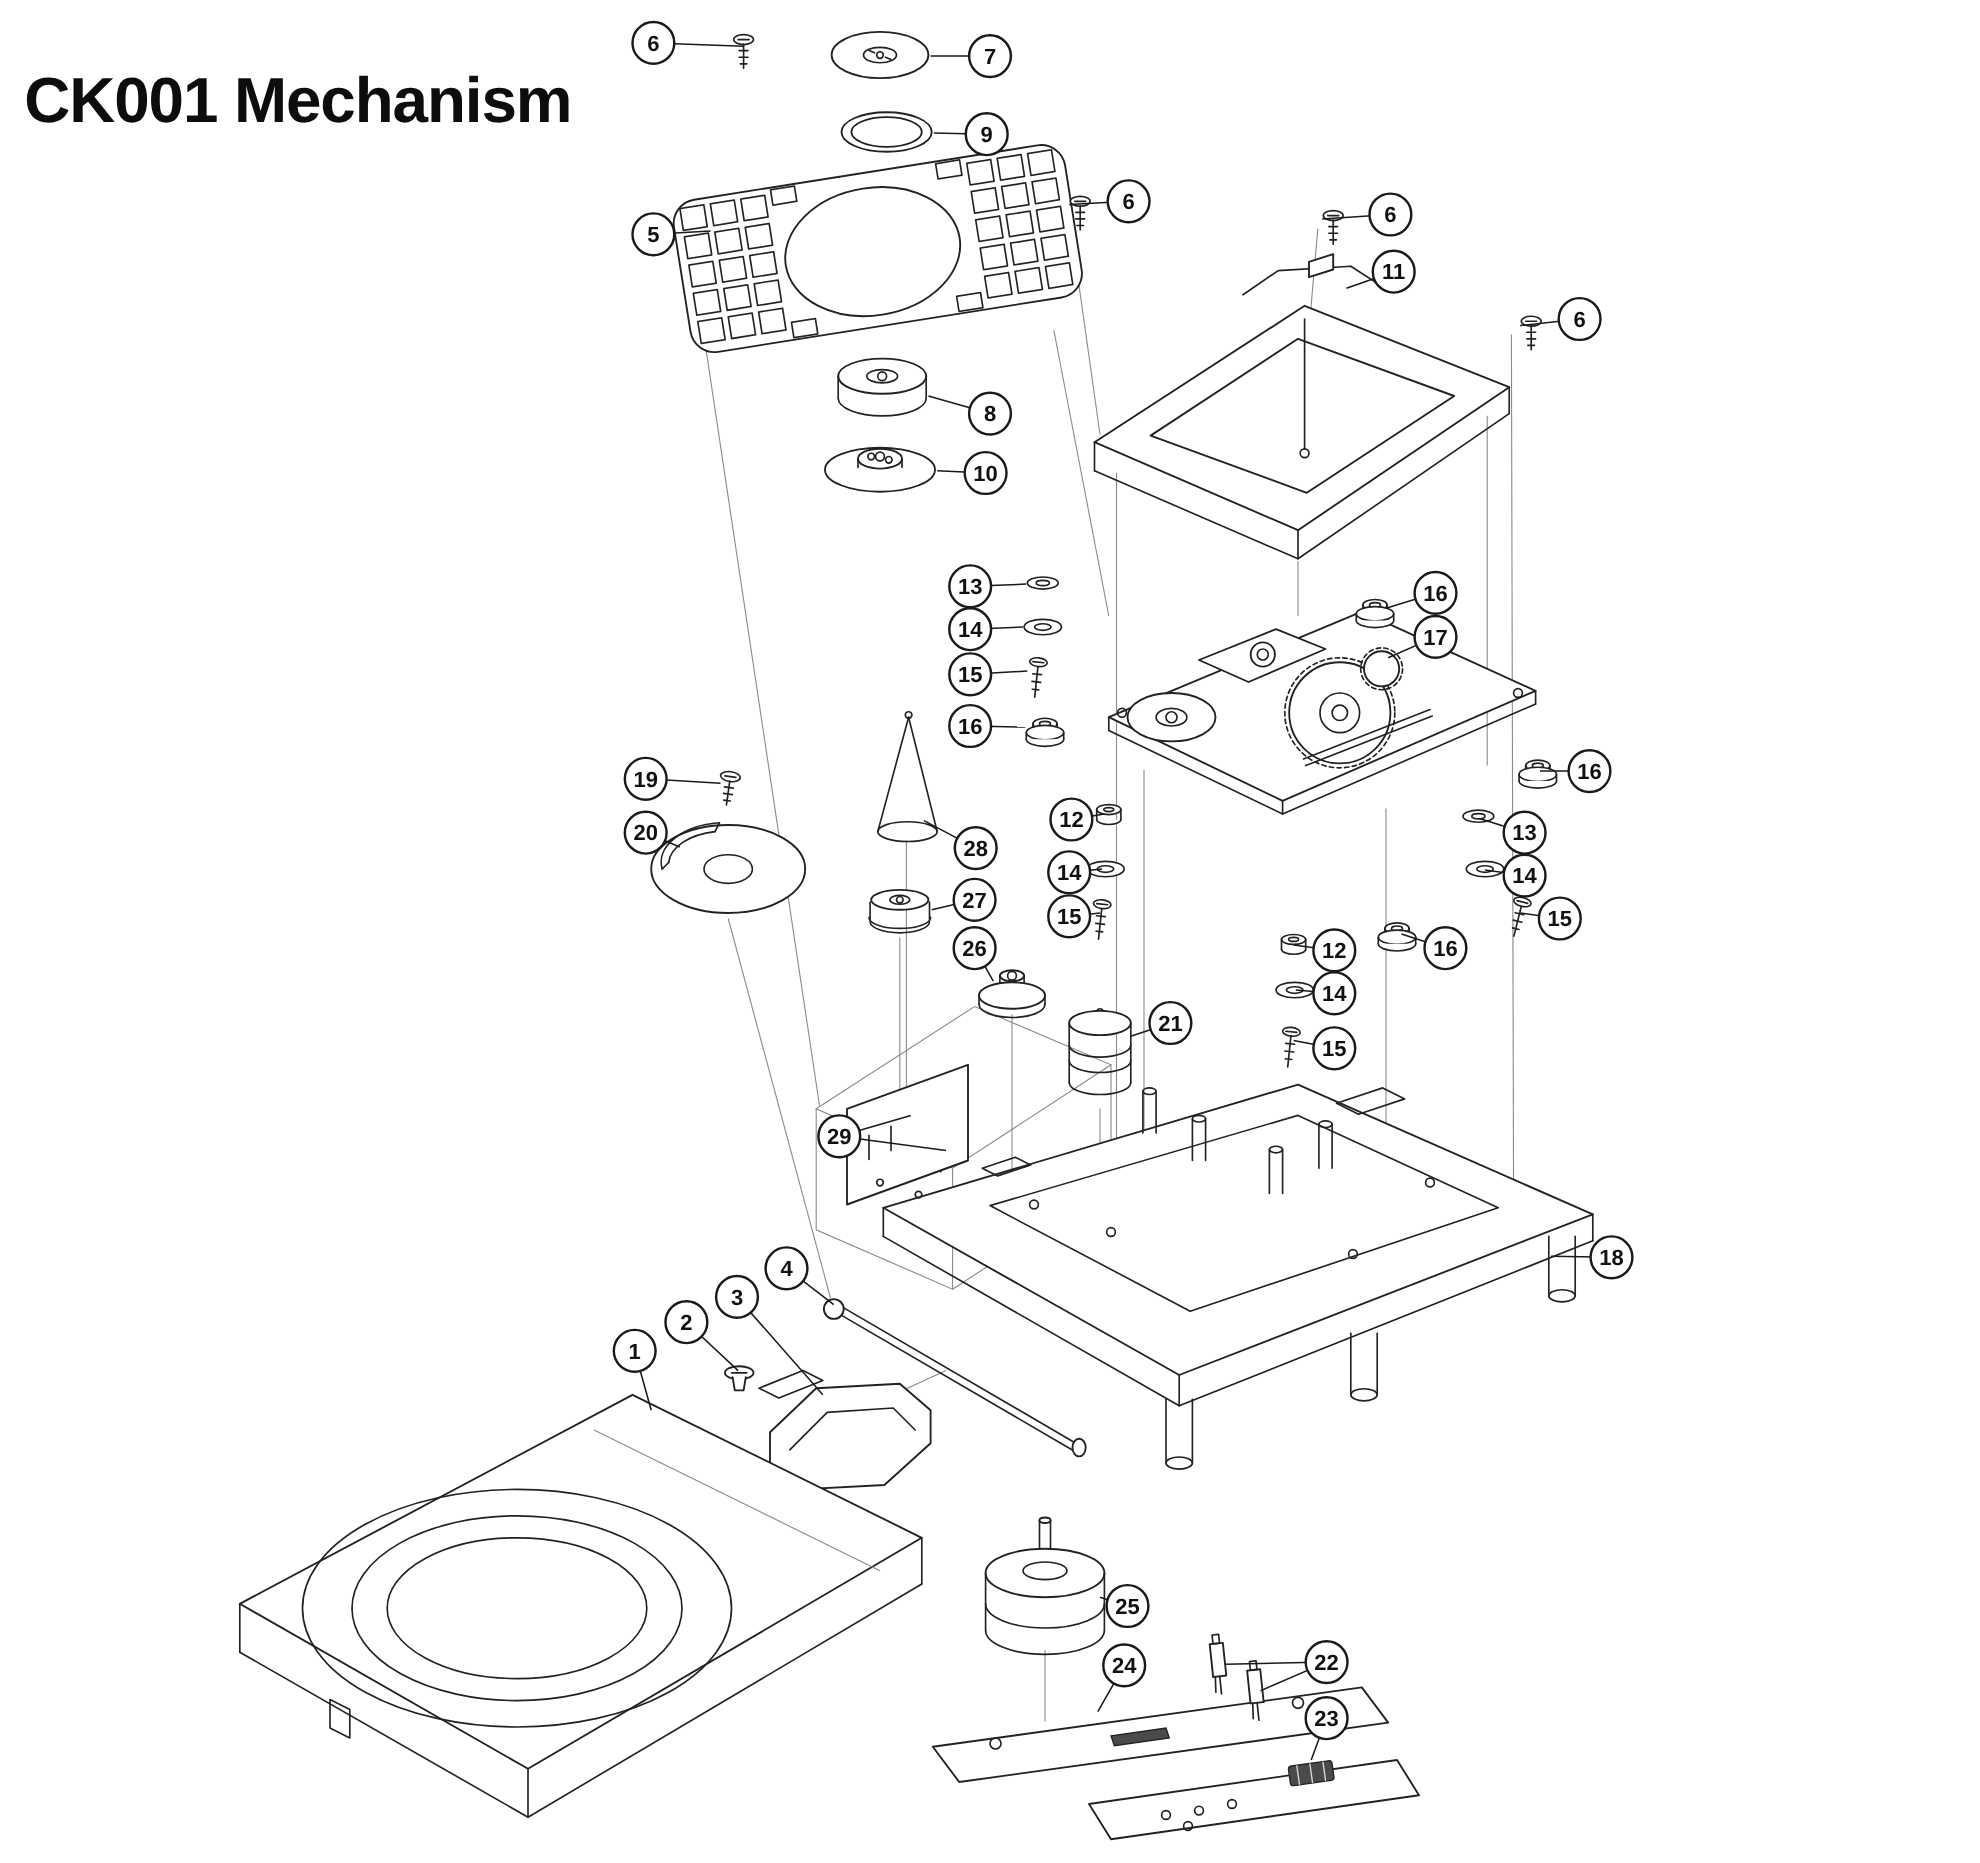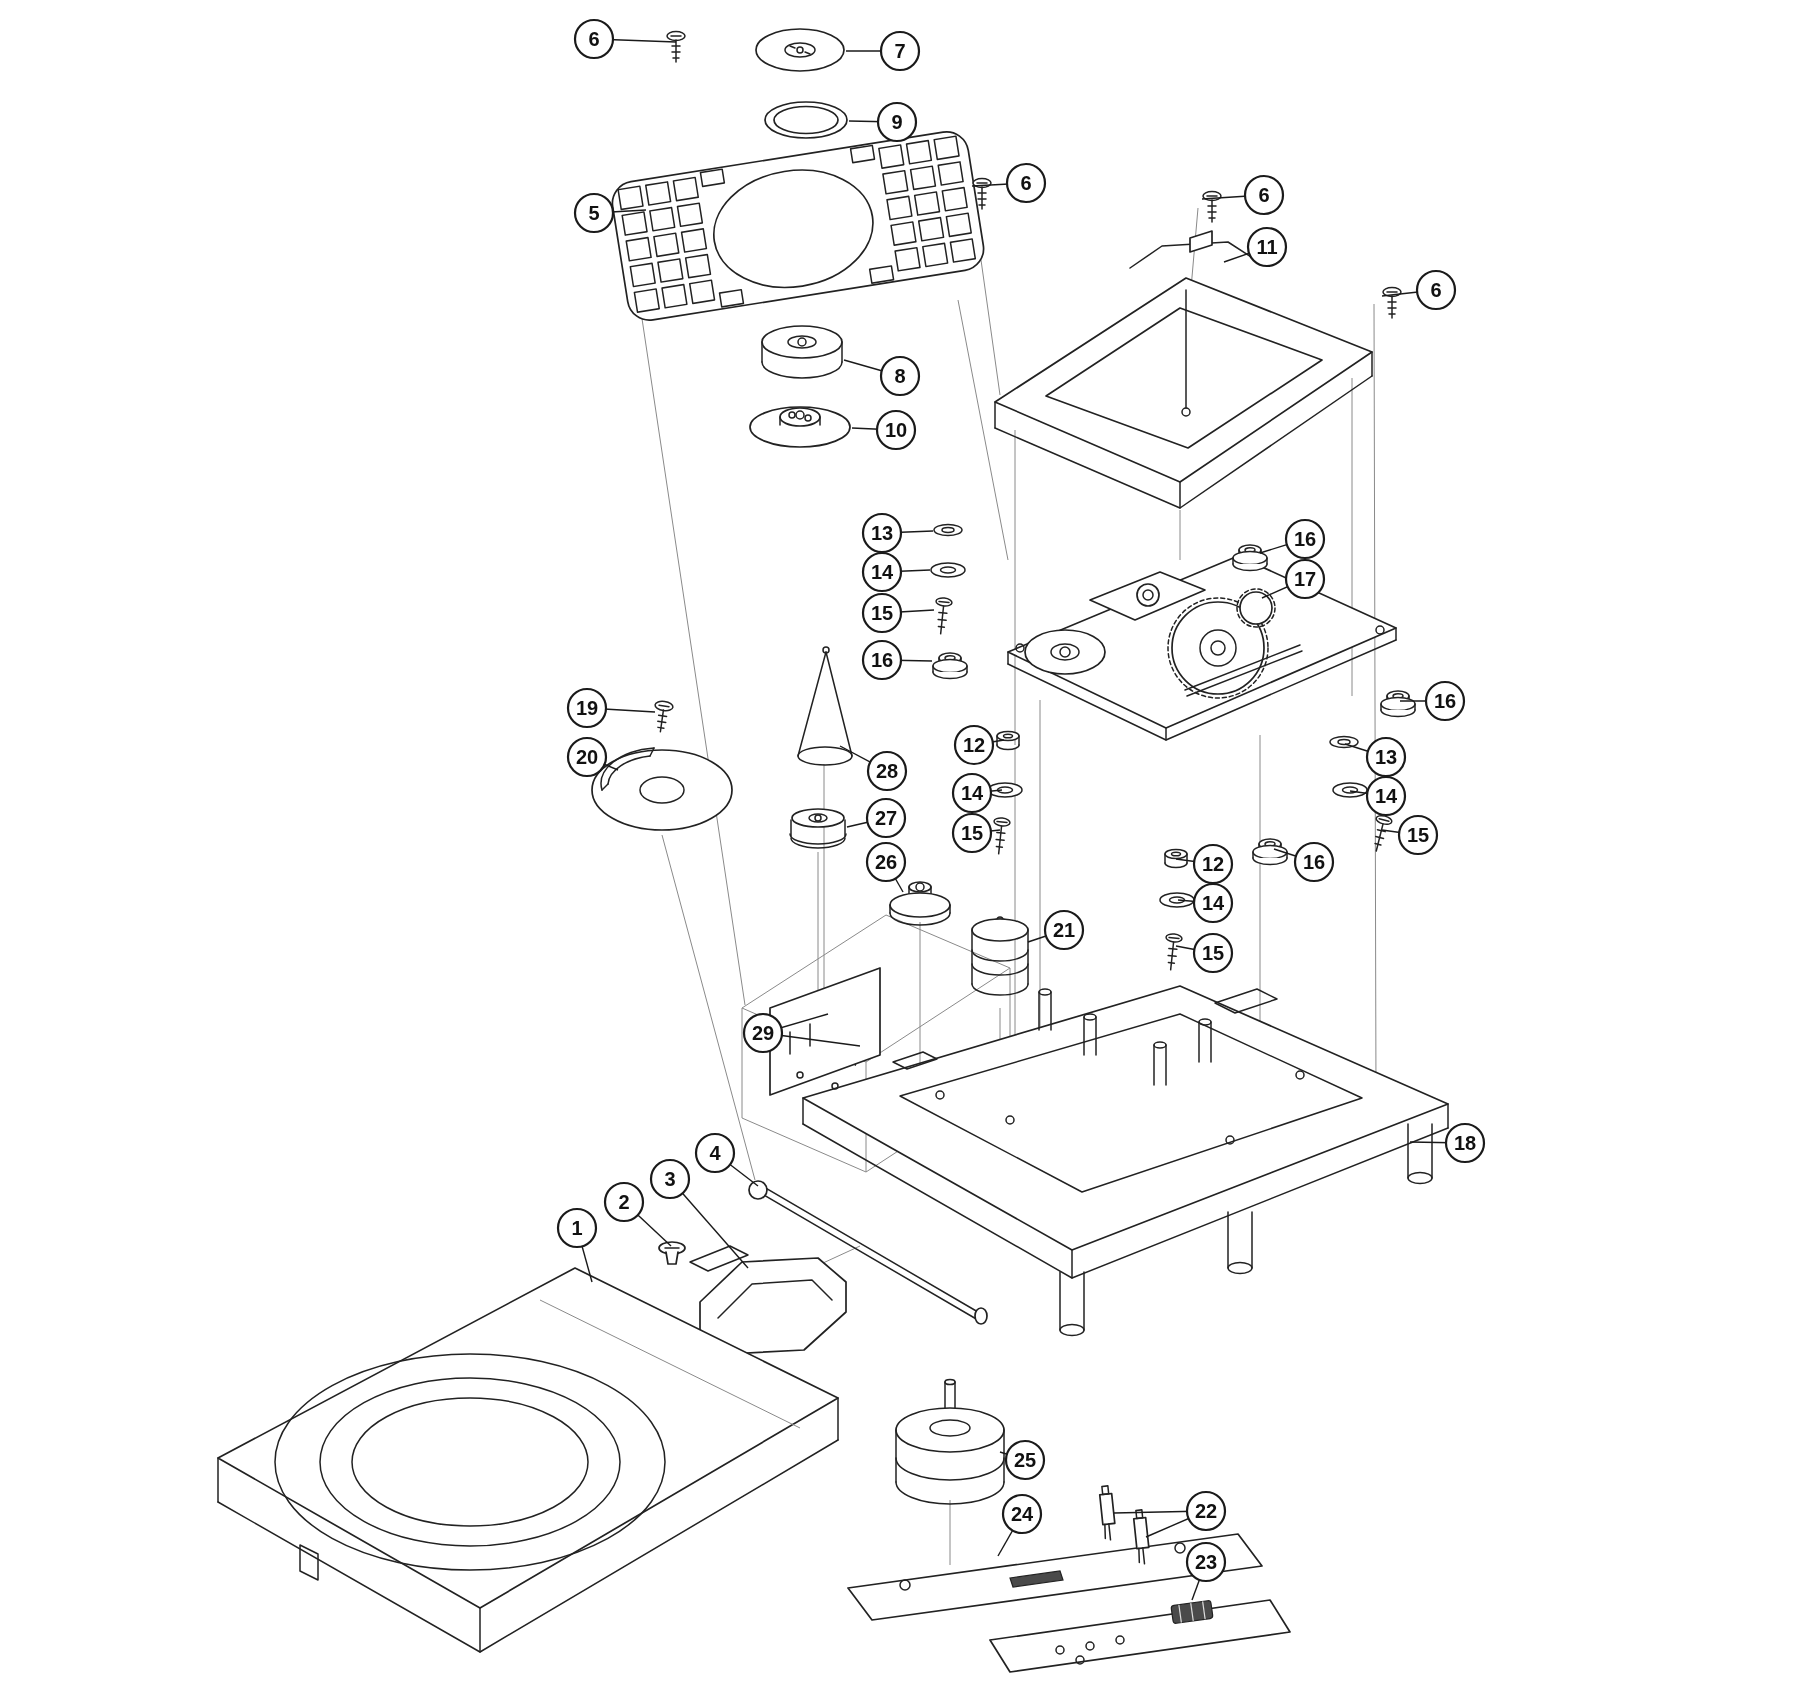--- a/index.html
+++ b/index.html
@@ -18,20 +18,21 @@
   .pt{stroke:#222;stroke-width:1.5;fill:#fff;stroke-linejoin:round;stroke-linecap:round;}
   .balloon{fill:#fff;stroke:#1a1a1a;stroke-width:2.2;}
   .balloon-num{font-family:"Liberation Sans",sans-serif;font-size:20px;font-weight:700;
                fill:#111;text-anchor:middle;}
   .leader{stroke:#1a1a1a;stroke-width:1.4;}
 </style>
 </head>
 <body>
 
 <div class="stage">
+  <h1 class="page-title">CK001 Mechanism</h1>
 
   <svg width="1800" height="1694" viewBox="0 0 1800 1694" xmlns="http://www.w3.org/2000/svg">
 
     <defs>
       <g id="screw-sm">
         <ellipse cx="0" cy="0" rx="9" ry="4.5"></ellipse>
         <line x1="-5" y1="0" x2="5" y2="0"></line>
         <line x1="0" y1="4" x2="0" y2="26"></line>
         <line x1="-4" y1="10" x2="4" y2="10"></line>
         <line x1="-4" y1="16" x2="4" y2="16"></line>

